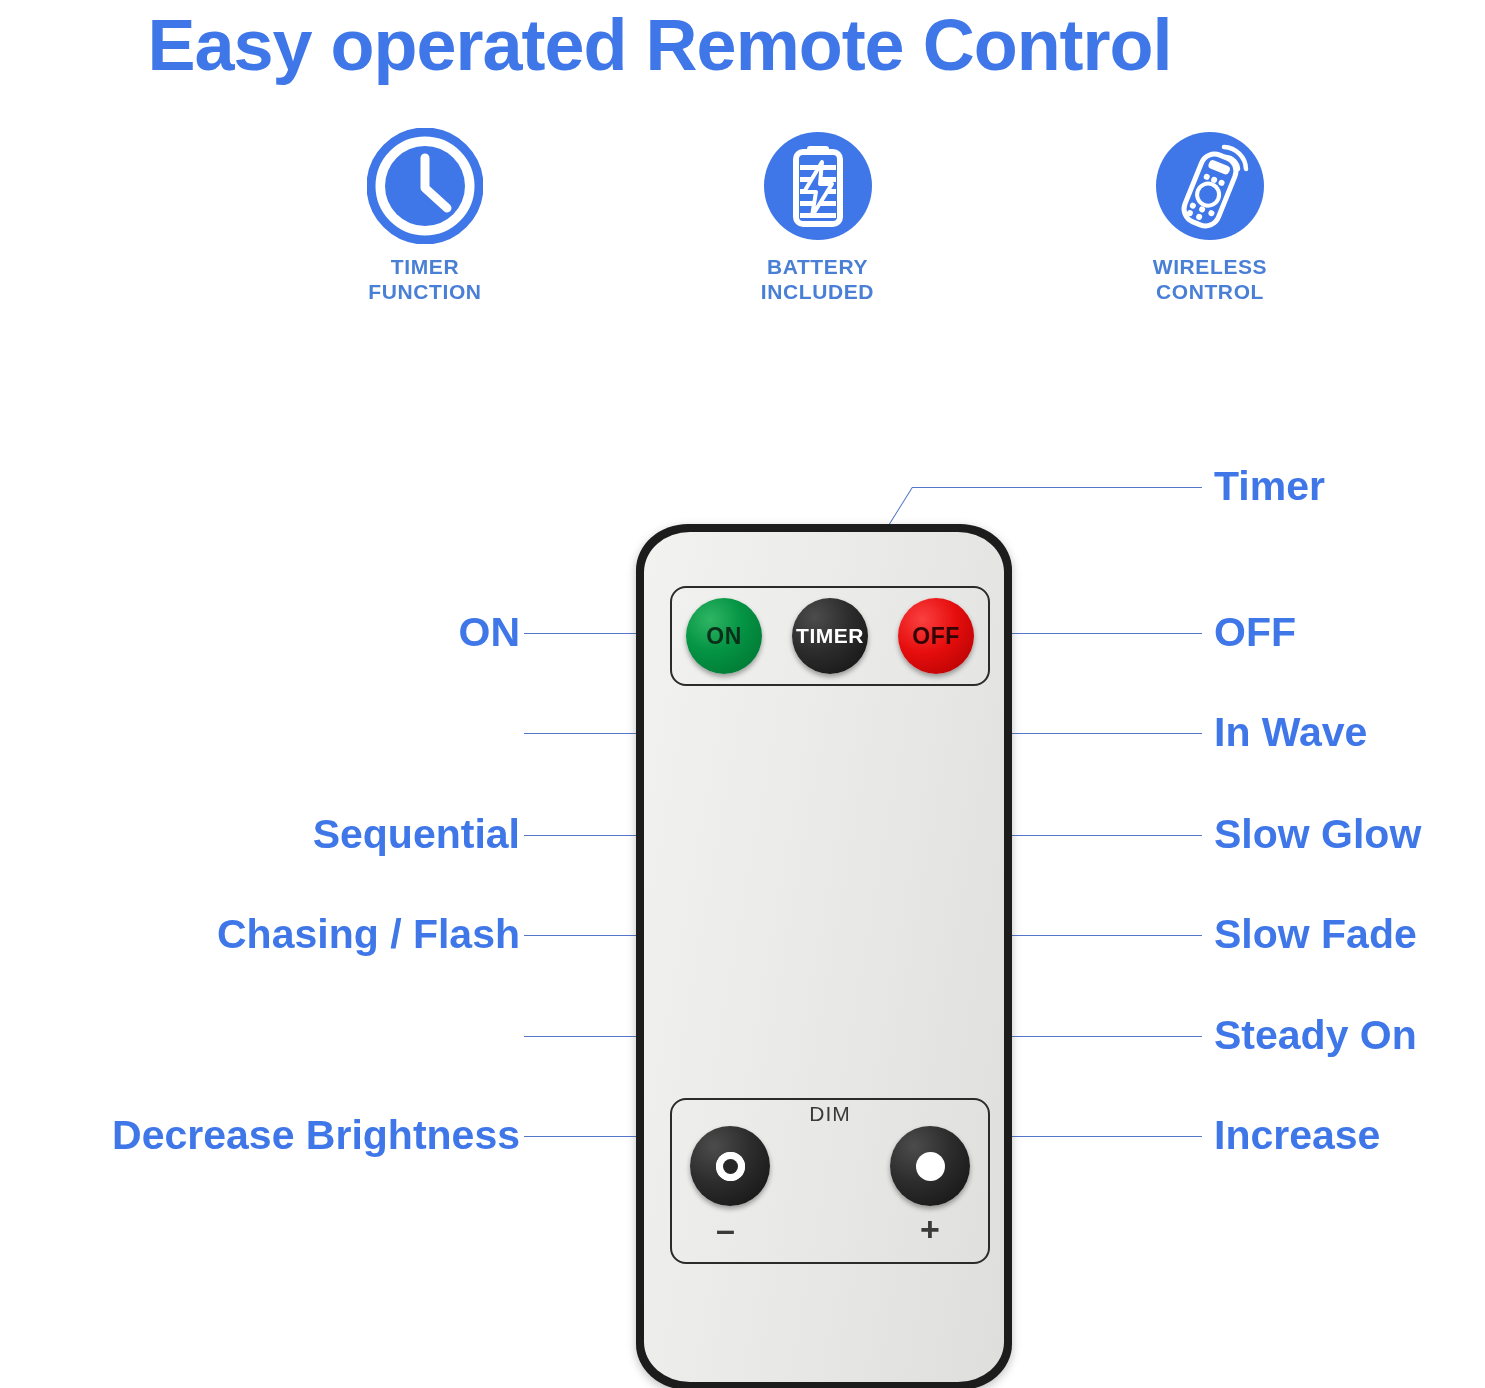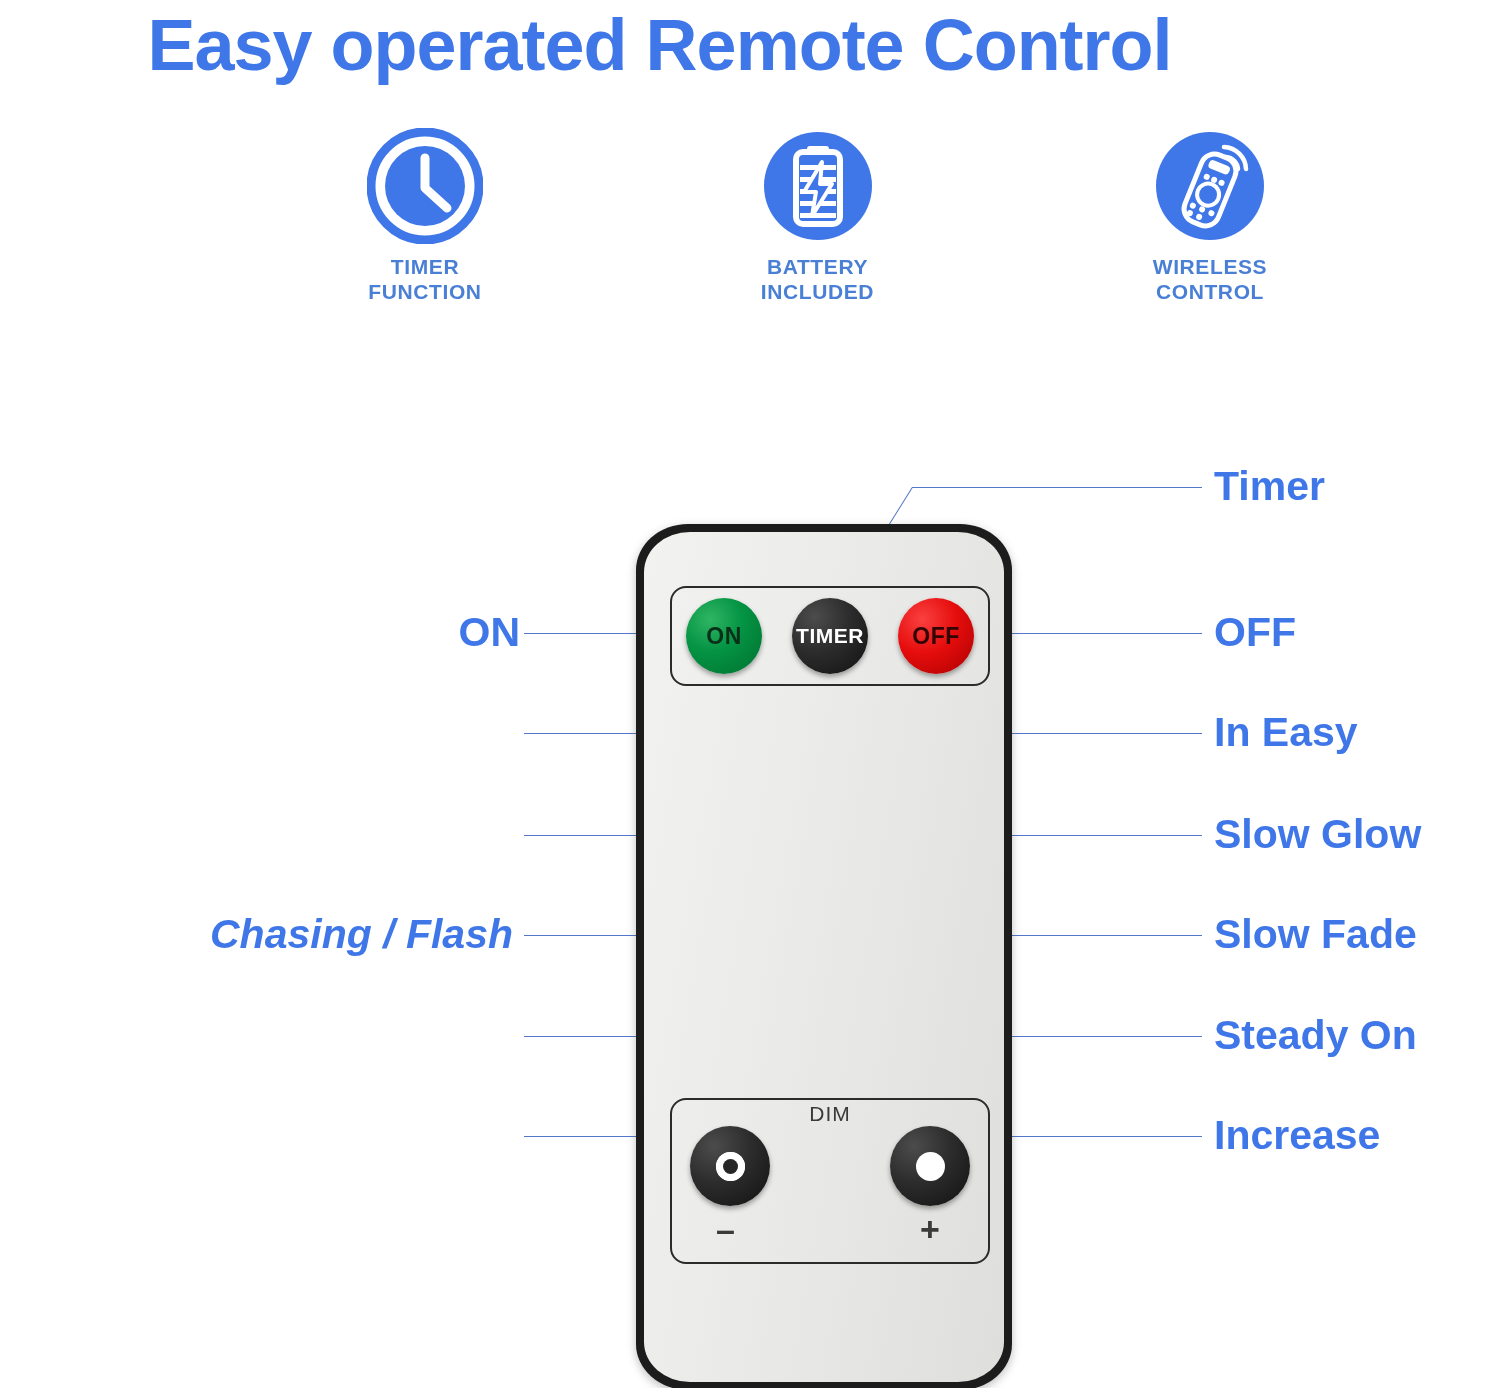--- a/index.html
+++ b/index.html
@@ -263,23 +263,25 @@
         </div>
 
         <div class="sign sign-minus">–</div>
         <div class="sign sign-plus">+</div>
       </div>
 
     </div>
   </div>
 
   <div class="callout left" style="left:24px;top:608px;width:496px;">ON</div>
-  <div class="callout left" style="left:17px;top:910px;width:496px;font-style:italic;">Chasing / Flash</div>
+  <div class="callout left" style="left:24px;top:810px;width:496px;">Sequential</div>
+  <div class="callout left" style="left:24px;top:910px;width:496px;">Chasing / Flash</div>
+  <div class="callout left" style="left:6px;top:1111px;width:514px;">Decrease Brightness</div>
 
   <div class="callout right" style="left:1214px;top:462px;">Timer</div>
   <div class="callout right" style="left:1214px;top:608px;">OFF</div>
-  <div class="callout right" style="left:1214px;top:708px;">In Easy</div>
+  <div class="callout right" style="left:1214px;top:708px;">In Wave</div>
   <div class="callout right" style="left:1214px;top:810px;">Slow Glow</div>
   <div class="callout right" style="left:1214px;top:1011px;">Steady On</div>
   <div class="callout right" style="left:1214px;top:910px;">Slow Fade</div>
   <div class="callout right" style="left:1214px;top:1111px;">Increase</div>
 
 </div>
 
 </body></html>

